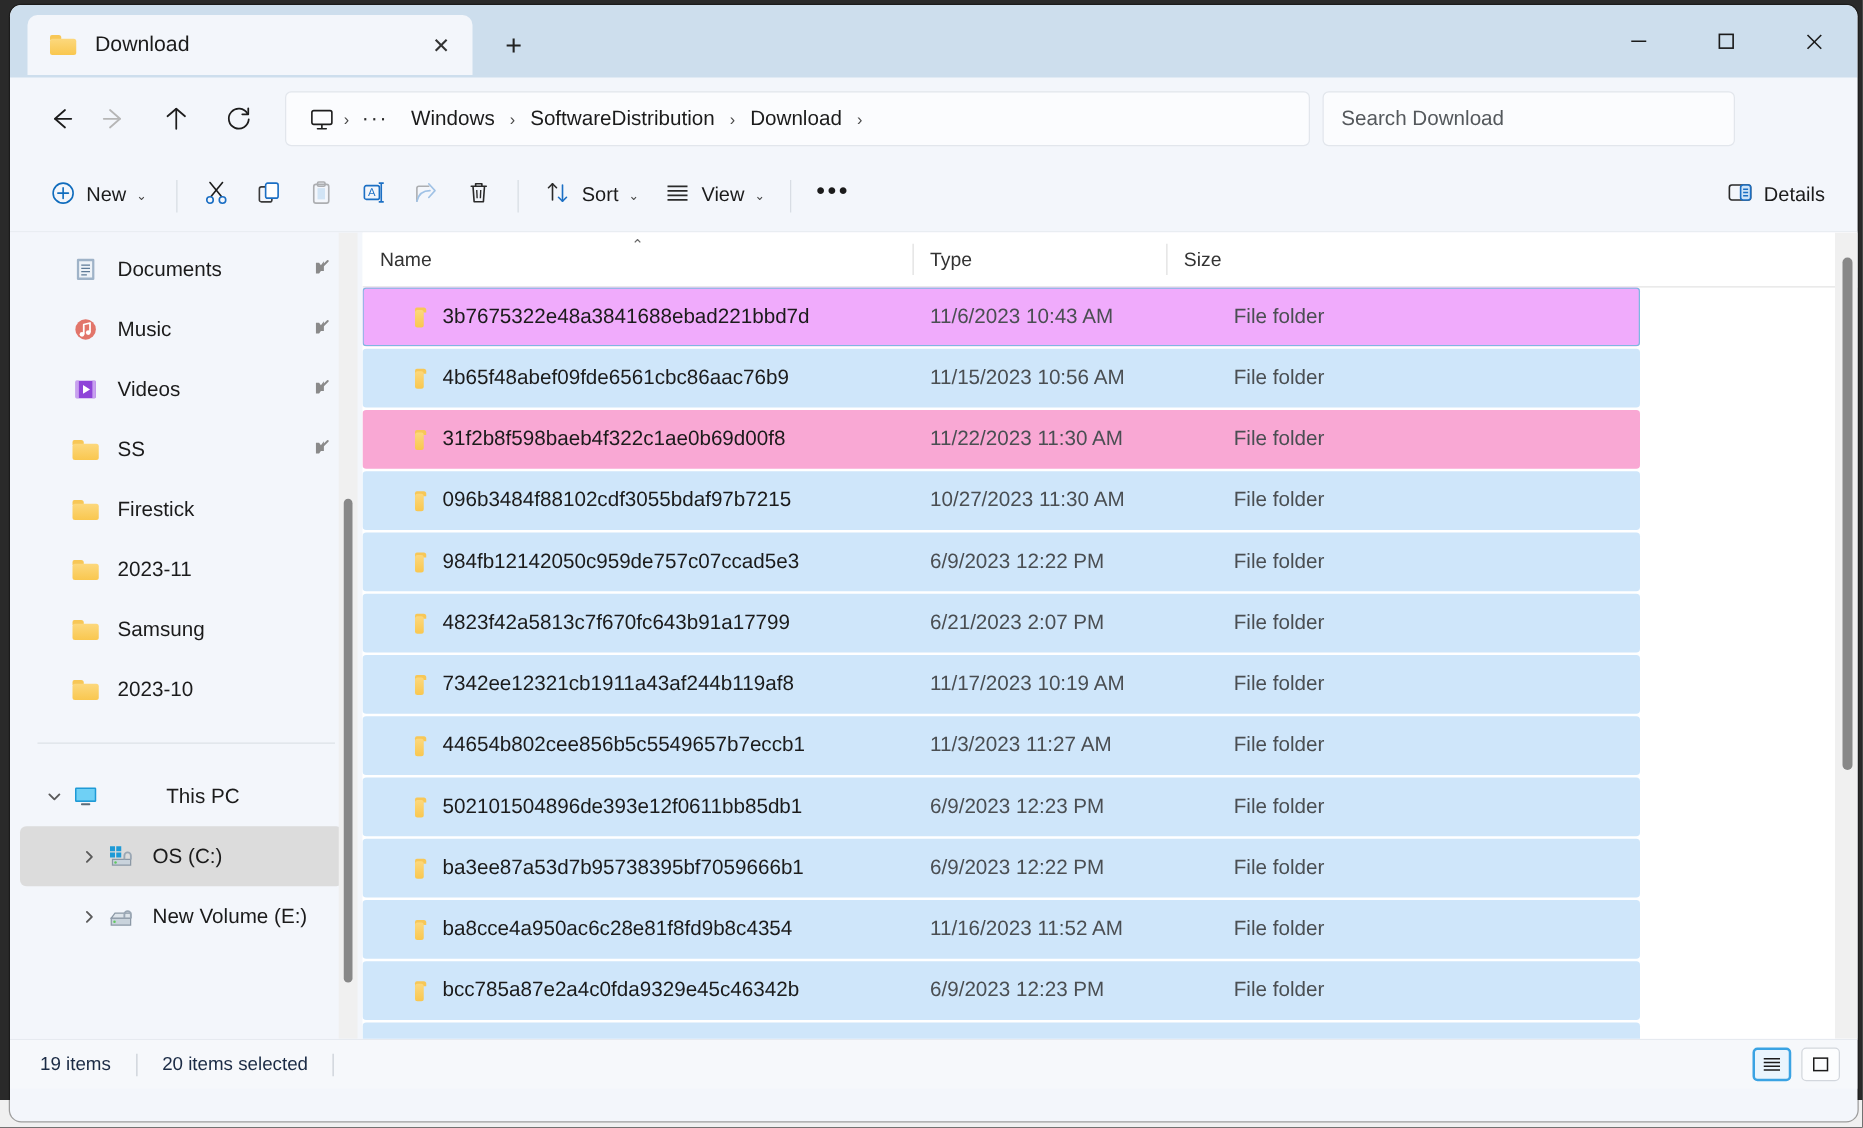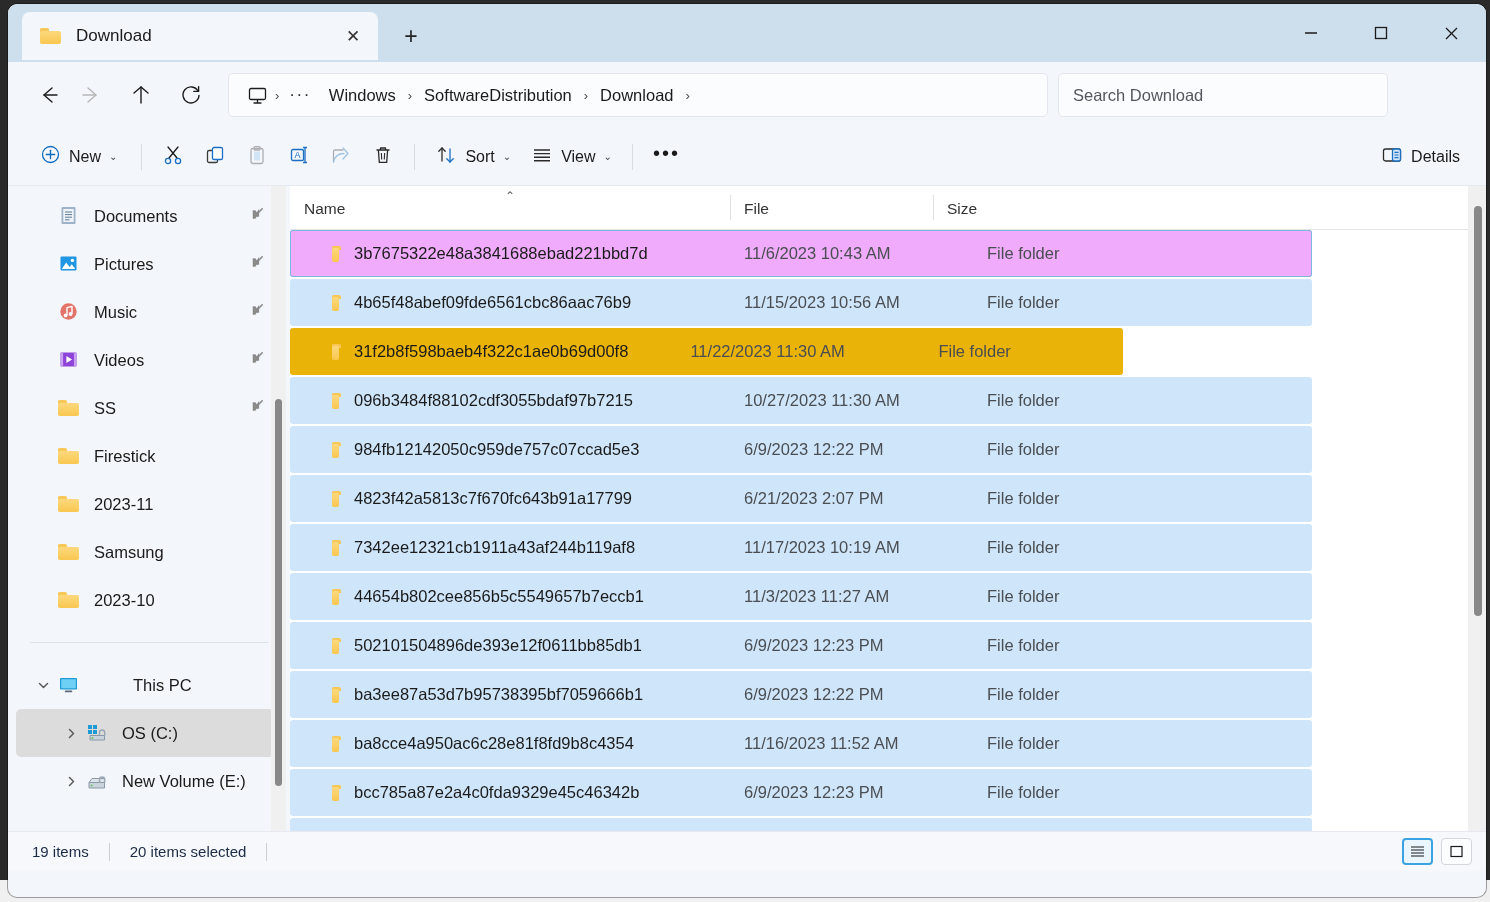--- a/index.html
+++ b/index.html
@@ -400,32 +400,20 @@
               <span class="side-ico"><svg width="21" height="21" viewBox="0 0 21 21">
                   <rect x="3.5" y="2" width="14" height="17" rx="1" fill="#9fb3c8"></rect>
                   <rect x="5.3" y="4" width="10.4" height="13" fill="#eef3f8"></rect>
                   <line x1="7" y1="7" x2="14" y2="7" stroke="#5d7governing" stroke-width="1"></line>
                   <line x1="7" y1="7" x2="14" y2="7" stroke="#5d7a96" stroke-width="1"></line>
                   <line x1="7" y1="9.6" x2="14" y2="9.6" stroke="#5d7a96" stroke-width="1"></line>
                   <line x1="7" y1="12.2" x2="14" y2="12.2" stroke="#5d7a96" stroke-width="1"></line>
                   <line x1="7" y1="14.8" x2="11.5" y2="14.8" stroke="#5d7a96" stroke-width="1"></line>
                 </svg></span>
               <span class="side-label">Documents</span>
-              <span class="pin"><svg width="15" height="15" viewBox="0 0 15 15">
-                  <path d="M5.5 1.8 L11 7.3 L9.3 9 L9.7 11.4 L7.9 13.2 L1.8 7.1 L3.6 5.3 L6 5.7 Z" fill="#8a8a8a" transform="rotate(45 7.5 7.5)"></path>
-                  <line x1="9.8" y1="5.2" x2="13.2" y2="1.8" stroke="#8a8a8a" stroke-width="1.6" stroke-linecap="round"></line>
-                </svg></span>
-            </div>
-            <div class="side-item">
-              <span class="side-ico"><svg width="21" height="21" viewBox="0 0 21 21">
-                  <rect x="2.5" y="3.5" width="16" height="14" rx="1" fill="#2196e3"></rect>
-                  <path d="M3.8 16 L8.2 9.4 L11.6 14 L13.8 11.2 L17.2 16 Z" fill="#fff"></path>
-                  <circle cx="14.4" cy="7.4" r="1.7" fill="#fff"></circle>
-                </svg></span>
-              <span class="side-label">Pictures</span>
               <span class="pin"><svg width="15" height="15" viewBox="0 0 15 15">
                   <path d="M5.5 1.8 L11 7.3 L9.3 9 L9.7 11.4 L7.9 13.2 L1.8 7.1 L3.6 5.3 L6 5.7 Z" fill="#8a8a8a" transform="rotate(45 7.5 7.5)"></path>
                   <line x1="9.8" y1="5.2" x2="13.2" y2="1.8" stroke="#8a8a8a" stroke-width="1.6" stroke-linecap="round"></line>
                 </svg></span>
             </div>
             <div class="side-item">
               <span class="side-ico"><svg width="21" height="21" viewBox="0 0 21 21">
                   <circle cx="10.5" cy="10.5" r="8.2" fill="#e2756a"></circle>
                   <path d="M9 14.2 L9 6.6 L14 5.4 L14 12.8" fill="none" stroke="#fff" stroke-width="1.4" stroke-linejoin="round"></path>
                   <circle cx="7.6" cy="14.4" r="1.9" fill="#fff"></circle>
@@ -536,21 +524,21 @@
         <div class="side-scroll"></div>
       </div>
 
       <div class="filelist">
         <div class="headrow" id="headrow">
             <div class="hcell" style="width: 440px;">
               <span class="sort-caret">⌃</span>
               <span>Name</span>
             </div>
             <div class="hcell" style="width: 203px;">
-              <span>File</span>
+              <span>Type</span>
             </div>
             <div class="hcell" style="width: 136px;">
               <span>Size</span>
             </div>
           </div>
         <div class="rows" id="rows">
             <div class="row focused" style="background: #f0abfc; width: 1022px;">
               <div class="cell-name" style="width: 440px;">
                 <span class="row-folder">
                   <span class="folder-g"></span>
@@ -565,21 +553,21 @@
               <div class="cell-name" style="width: 440px;">
                 <span class="row-folder">
                   <span class="folder-g"></span>
                 </span>
                 <span>4b65f48abef09fde6561cbc86aac76b9</span>
               </div>
               <div class="cell" style="width: 243px;">11/15/2023 10:56 AM</div>
               <div class="cell" style="width: 203px;">File folder</div>
               <div class="cell" style="width: 136px;"></div>
             </div>
-            <div class="row" style="background: #eab308; width: 833px; text-align: right;">
+            <div class="row" style="background: #f9a8d4; width: 1022px;">
               <div class="cell-name" style="width: 440px;">
                 <span class="row-folder">
                   <span class="folder-g"></span>
                 </span>
                 <span>31f2b8f598baeb4f322c1ae0b69d00f8</span>
               </div>
               <div class="cell" style="width: 243px;">11/22/2023 11:30 AM</div>
               <div class="cell" style="width: 203px;">File folder</div>
               <div class="cell" style="width: 136px;"></div>
             </div>

